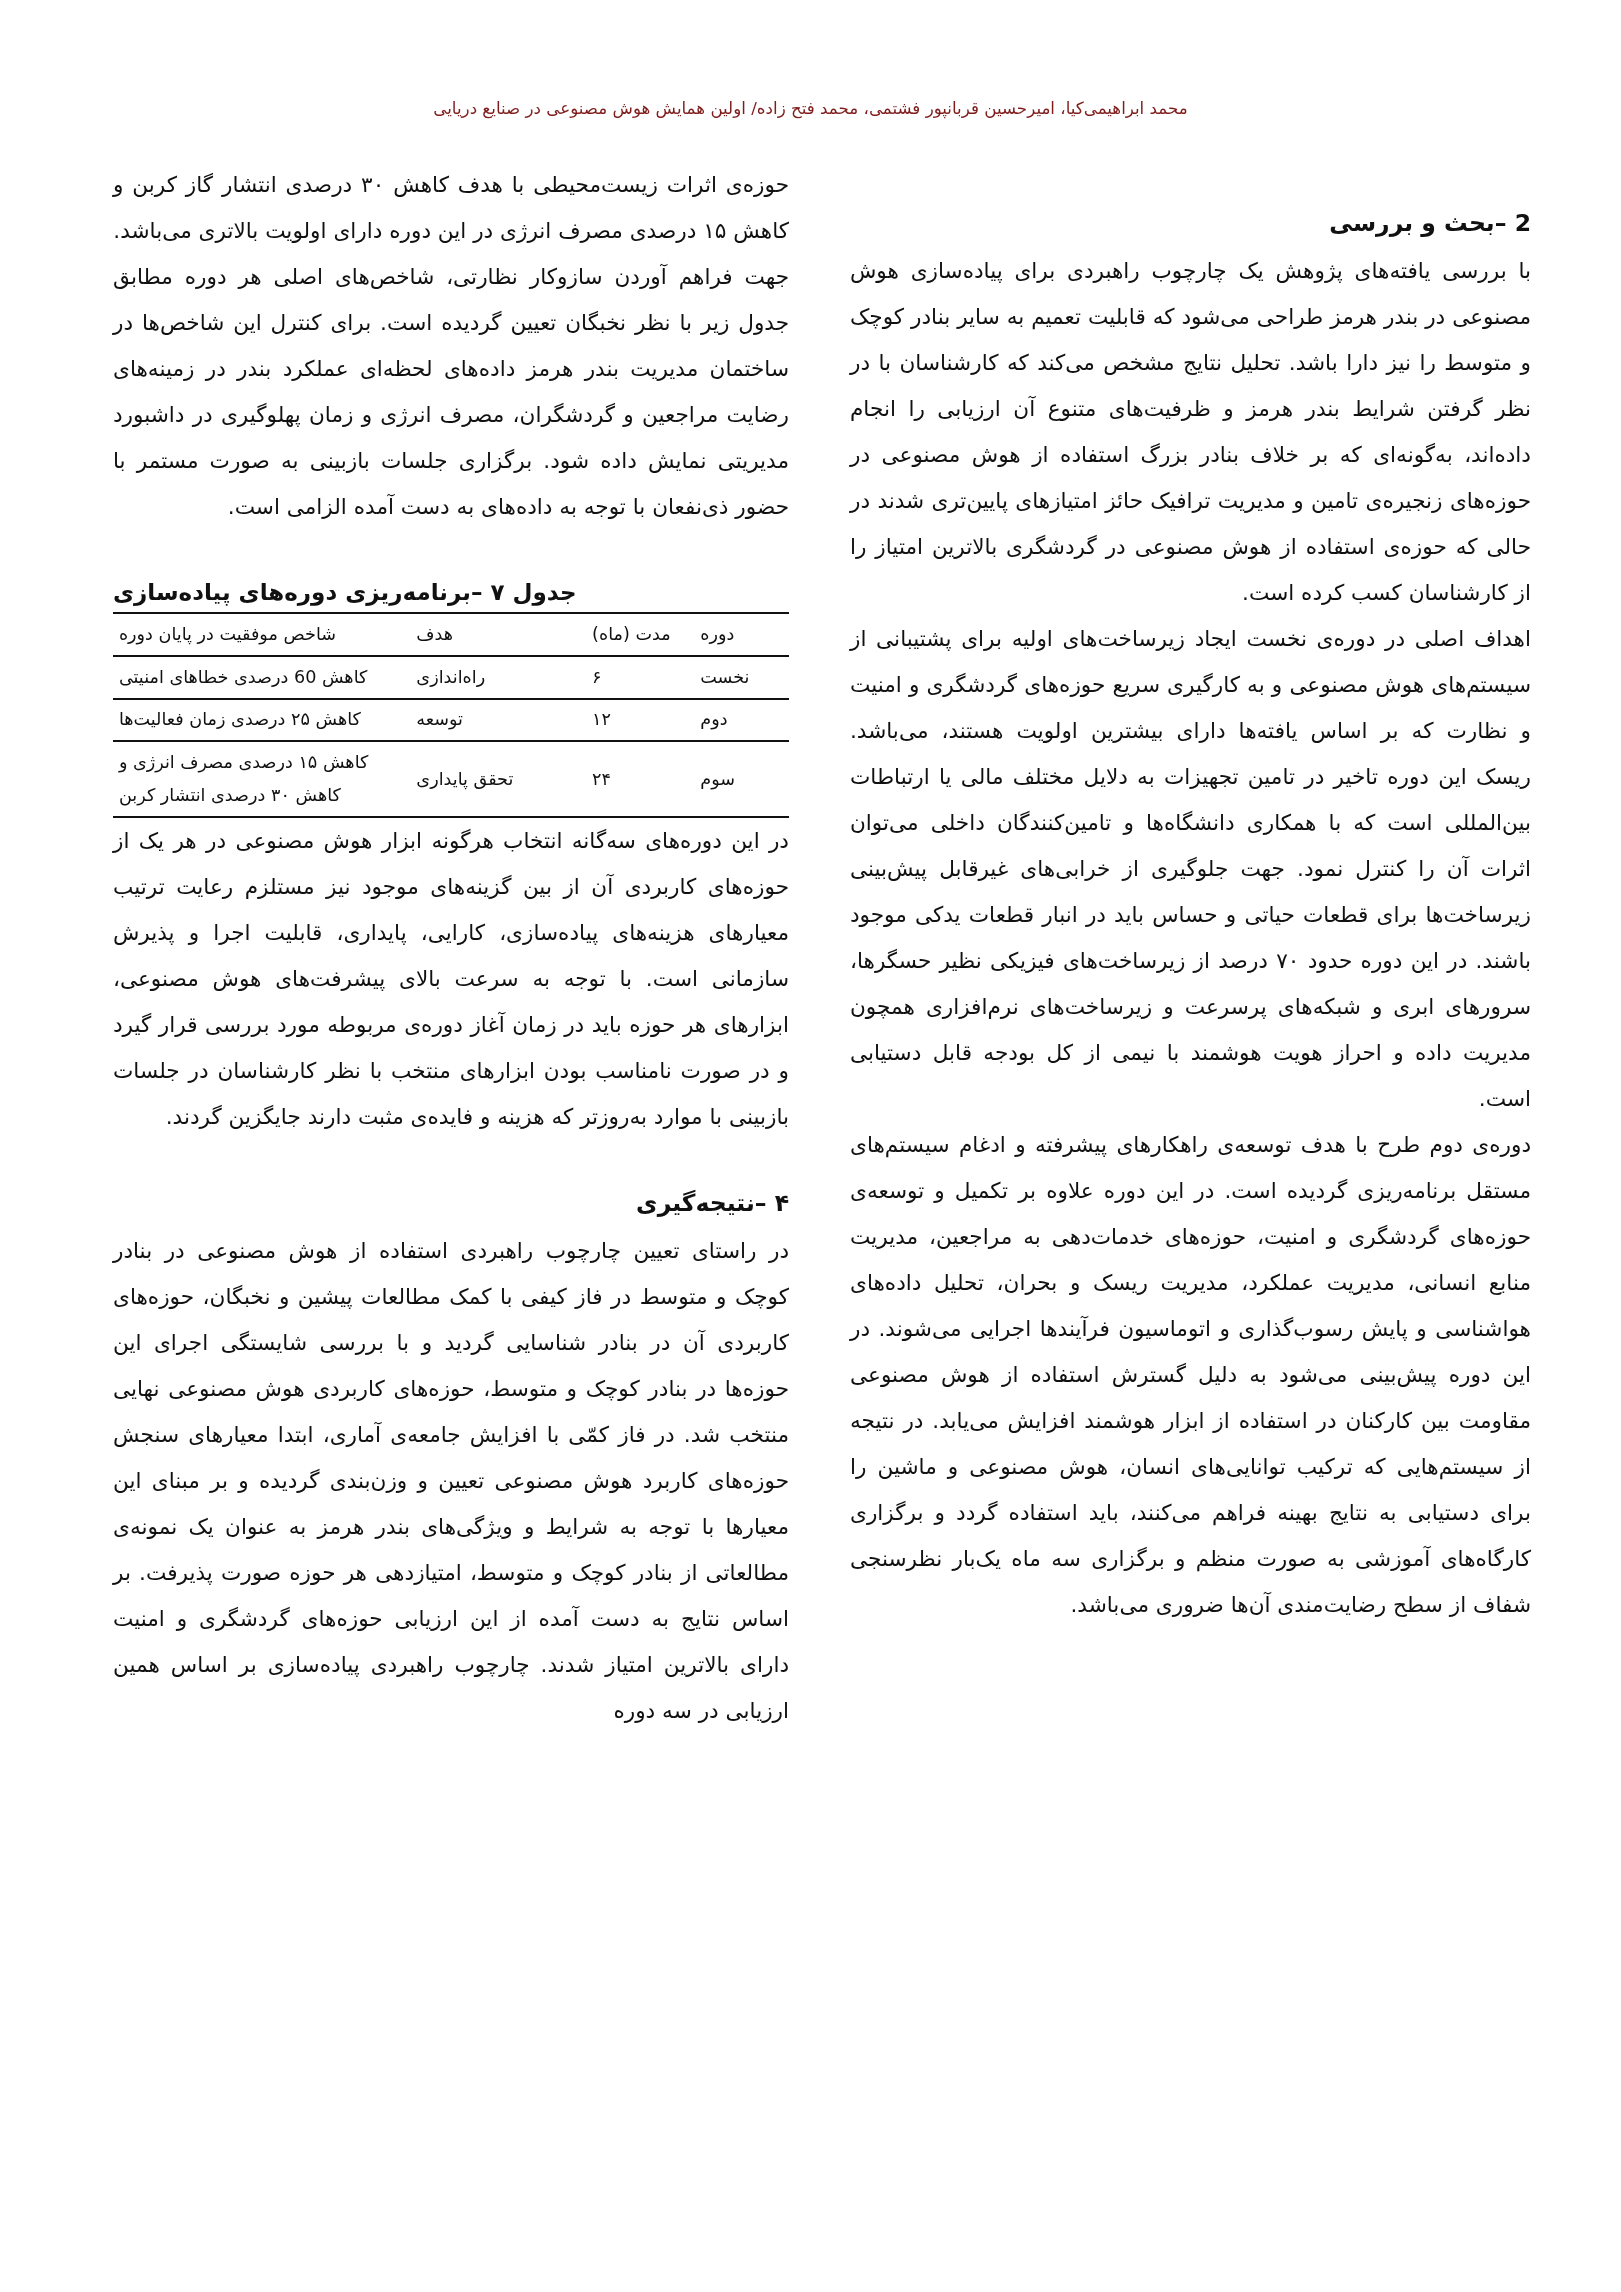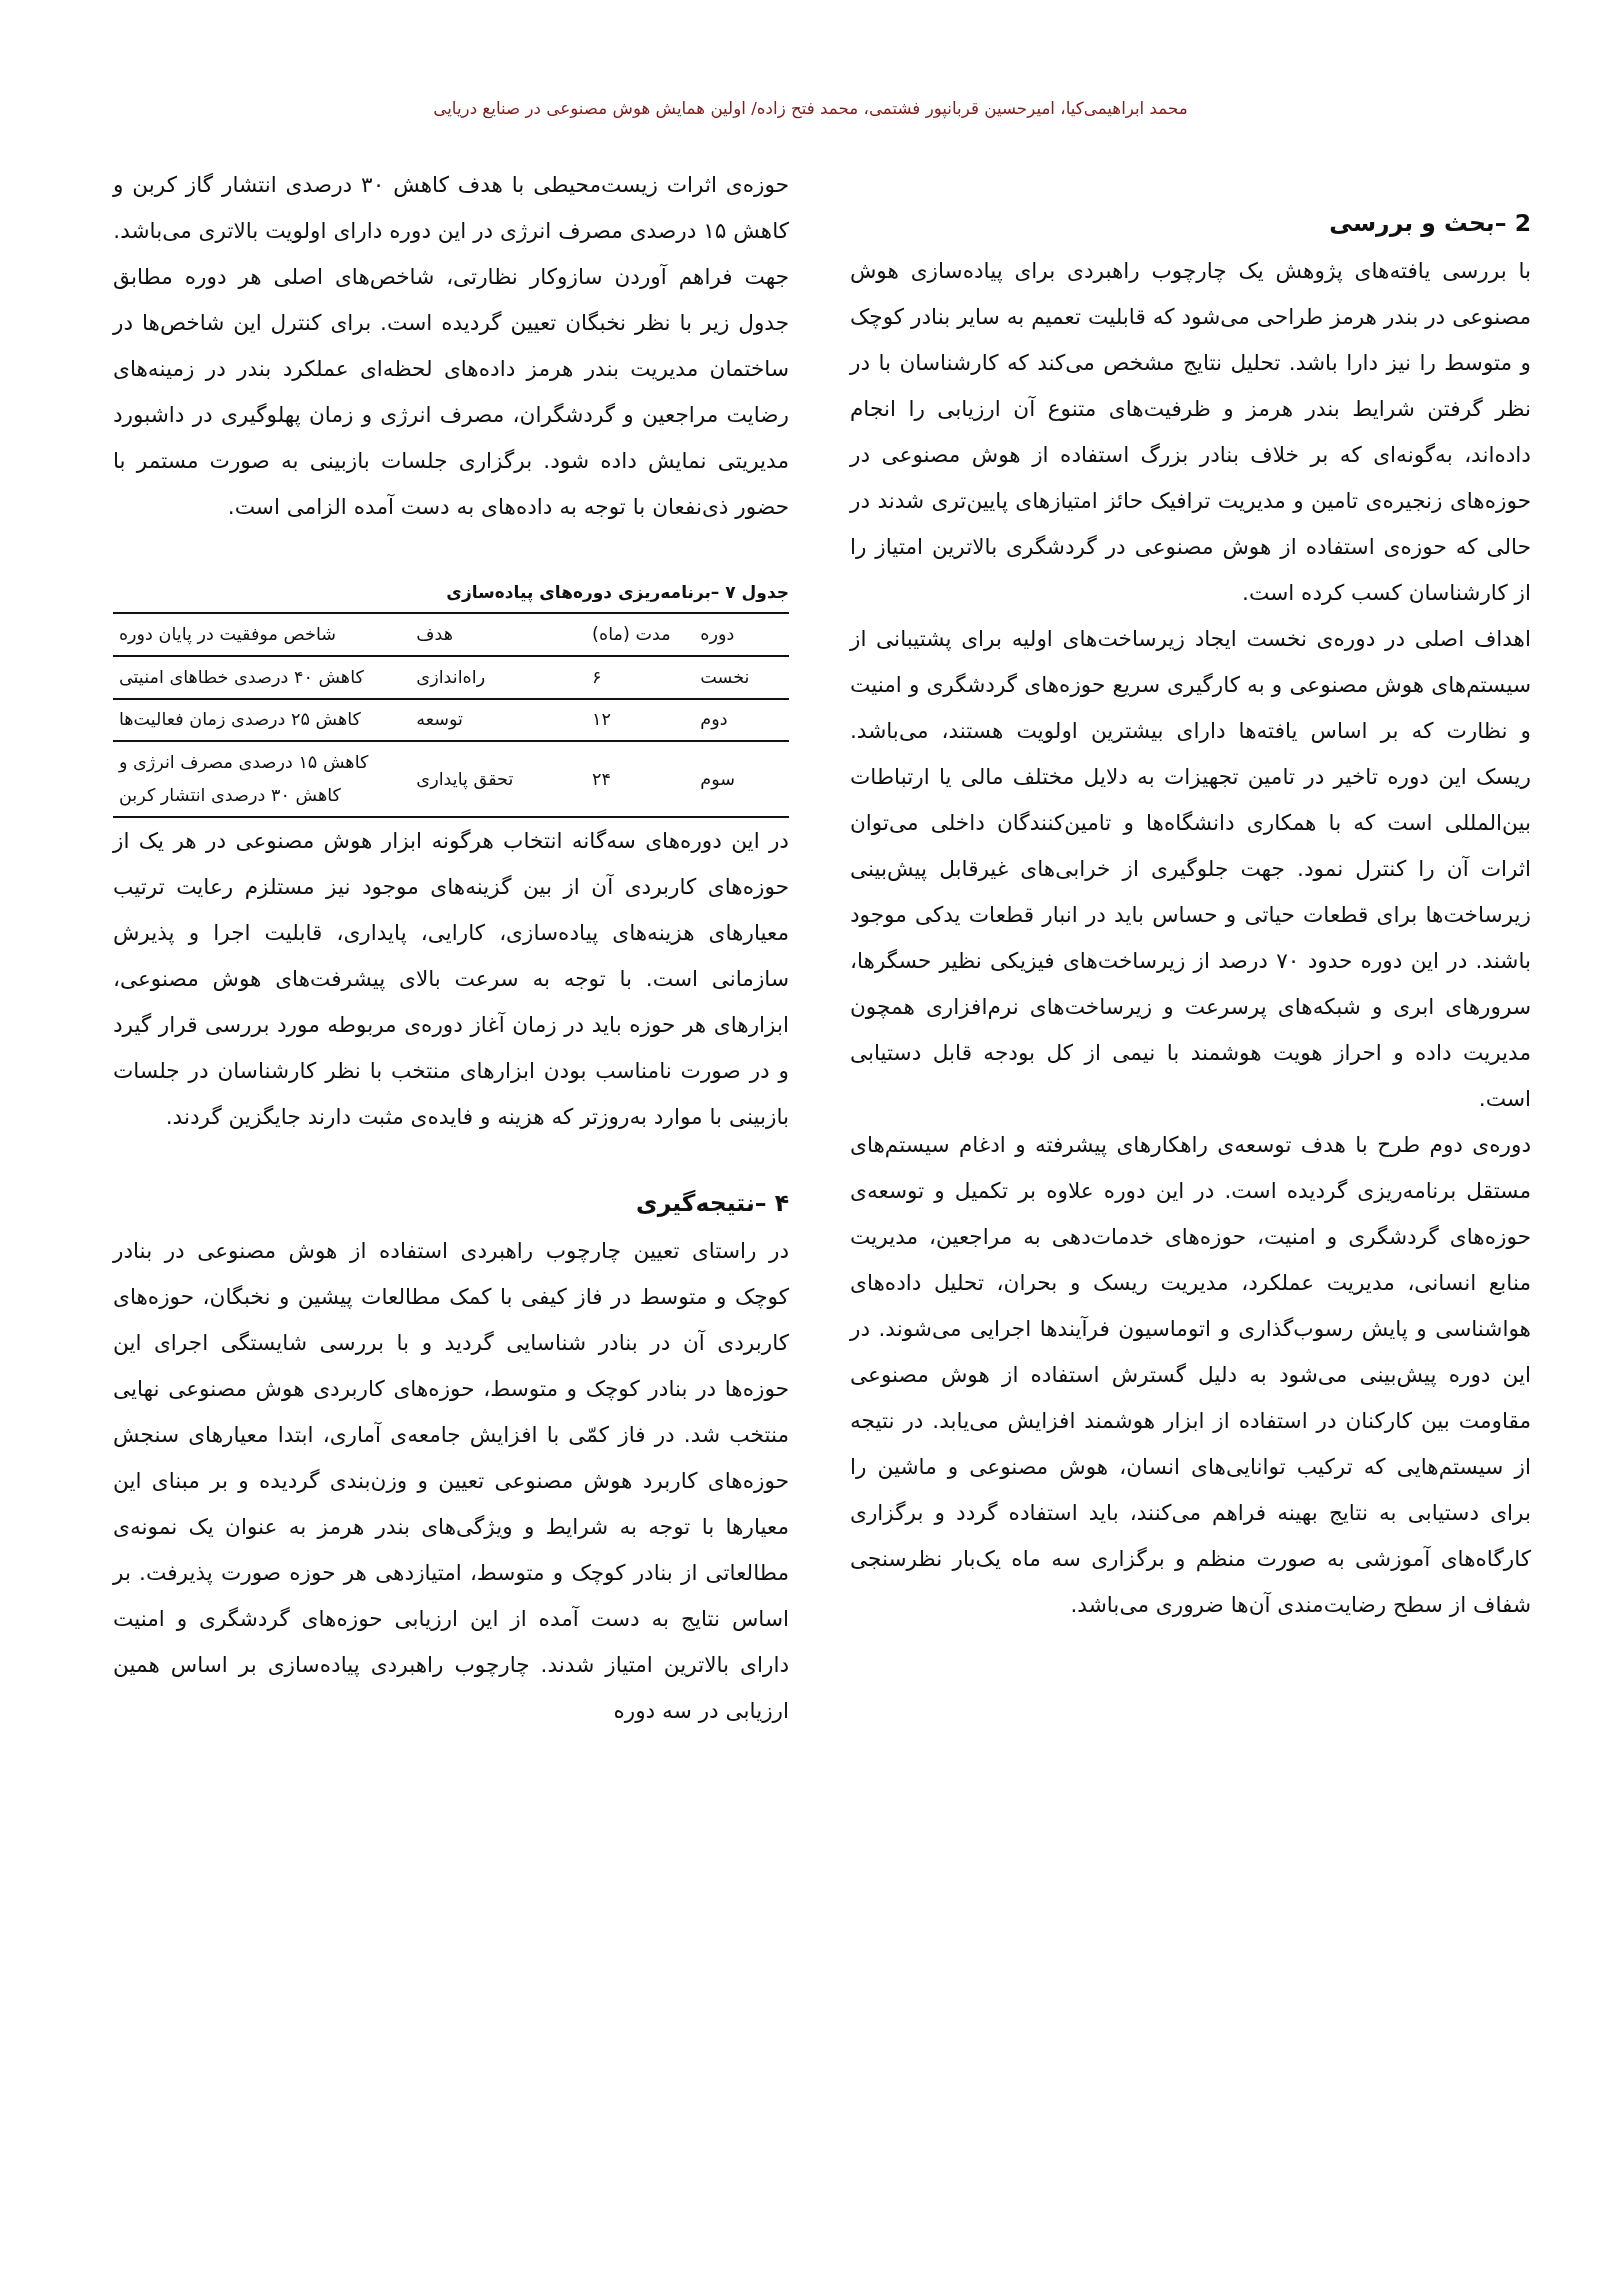--- a/index.html
+++ b/index.html
@@ -17,21 +17,21 @@
   }
   .col-right { right: 90px; width: 681px; }
   .col-left  { left: 113px; width: 676px; }
   .col p { margin: 0; text-align-last: right; }
   .col h2 {
     margin: 0; font-size: 23.5px; font-weight: bold; line-height: 49px;
   }
   .col-right h2 { margin-top: 37px; }
   .table-block { margin-top: 43px; }
   .table-caption {
-    text-align: right; font-weight: bold; font-size: 17px; line-height: 39px;
+    text-align: left; font-weight: bold; font-size: 23px; line-height: 39px;
   }
   table.plan {
     width: 100%; border-collapse: collapse; direction: rtl; font-size: 17.6px;
   }
   table.plan th, table.plan td {
     padding: 3.9px 5.9px; text-align: left; vertical-align: middle; line-height: 33px; margin-top: 27px;
   }
   table.plan thead th { font-weight: normal; border-top: 2.9px solid #111; border-bottom: 2.9px solid #111; }
   table.plan tbody tr { border-bottom: 2.9px solid #111; }
   .c-period { width: 14%; }
@@ -66,21 +66,21 @@
           <th class="c-dur">مدت (ماه)</th>
           <th class="c-goal">هدف</th>
           <th class="c-kpi">شاخص موفقیت در پایان دوره</th>
         </tr>
       </thead>
       <tbody>
         <tr>
           <td>نخست</td>
           <td>۶</td>
           <td>راه‌اندازی</td>
-          <td>کاهش ۴۰ درصدی خطاهای امنیتی</td>
+          <td>کاهش 60 درصدی خطاهای امنیتی</td>
         </tr>
         <tr>
           <td>دوم</td>
           <td>۱۲</td>
           <td>توسعه</td>
           <td>کاهش ۲۵ درصدی زمان فعالیت‌ها</td>
         </tr>
         <tr>
           <td>سوم</td>
           <td>۲۴</td>

